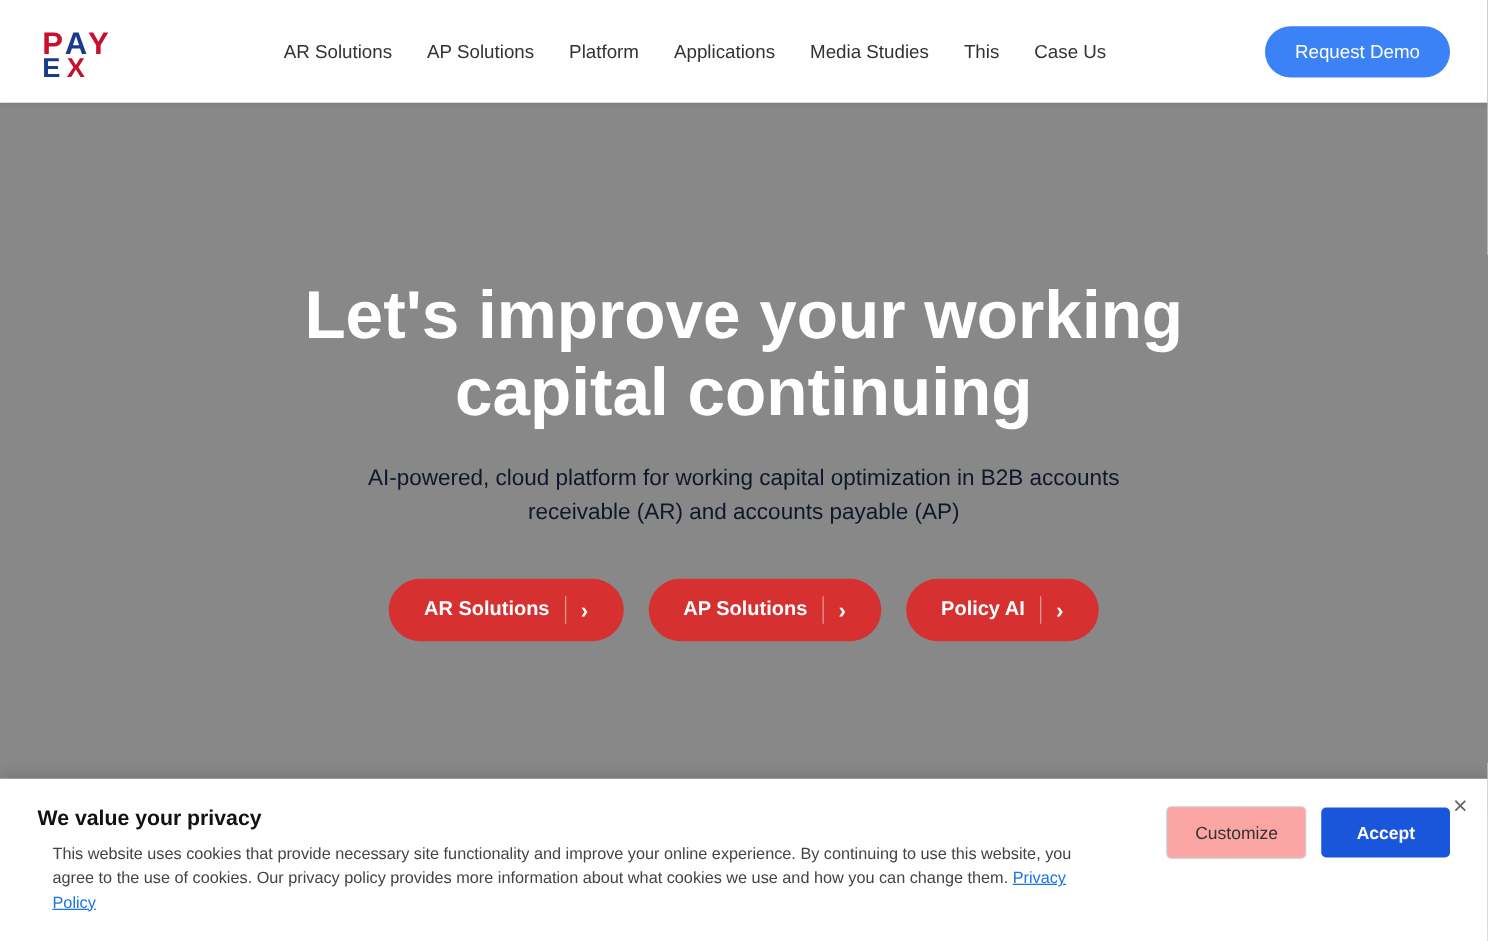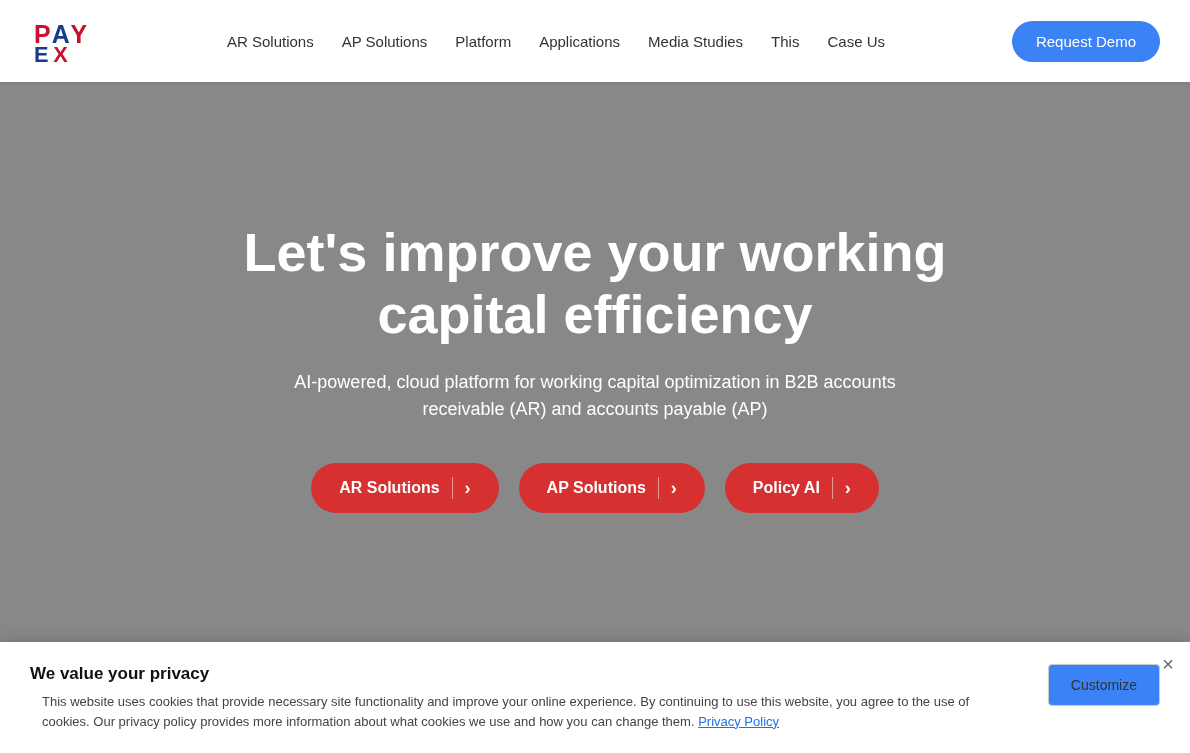--- a/index.html
+++ b/index.html
@@ -63,21 +63,21 @@
     }
     .hero h1 {
       color: #fff;
       font-size: 54px;
       font-weight: 700;
       line-height: 1.15;
       max-width: 720px;
       margin-bottom: 24px;
     }
     .hero p {
-      color: #ffffff;
+      color: #0f172a;
       font-size: 18px;
       max-width: 640px;
       margin-bottom: 40px;
       line-height: 1.5;
     }
     .hero-buttons {
       display: flex;
       gap: 20px;
       flex-wrap: wrap;
       justify-content: center;
@@ -139,21 +139,21 @@
       color: #1a73e8;
       text-decoration: underline;
     }
     .cookie-actions {
       display: flex;
       align-items: center;
       gap: 12px;
       flex-shrink: 0;
     }
     .customize-btn {
-      background: #3b82f6;
+      background: #fca5a5;
       color: #333;
       border: 1px solid #ccc;
       border-radius: 4px;
       padding: 12px 22px;
       font-size: 14px;
       font-weight: 500;
       cursor: pointer;
       white-space: nowrap;
     }
     .accept-btn {
@@ -200,21 +200,21 @@
     <a>Platform</a>
     <a>Applications</a>
     <a>Media Studies</a>
     <a>This</a>
     <a>Case Us</a>
   </nav>
   <button class="request-demo-btn">Request Demo</button>
 </header>
 
 <section class="hero">
-  <h1>Let's improve your working capital efficiency</h1>
+  <h1>Let's improve your working capital continuing</h1>
   <p>AI-powered, cloud platform for working capital optimization in B2B accounts receivable (AR) and accounts payable (AP)</p>
   <div class="hero-buttons">
     <button class="hero-btn">
       <span>AR Solutions</span>
       <span class="hero-btn-divider"></span>
       <span class="hero-btn-arrow">›</span>
     </button>
     <button class="hero-btn">
       <span>AP Solutions</span>
       <span class="hero-btn-divider"></span>
@@ -231,15 +231,16 @@
 <div class="cookie-banner">
   <div class="cookie-text">
     <h3>We value your privacy</h3>
     <p>
       <span>This website uses cookies that provide necessary site functionality and improve your online experience. By continuing to use this website, you agree to the use of cookies. Our privacy policy provides more information about what cookies we use and how you can change them.</span>
       <a>Privacy Policy</a>
     </p>
   </div>
   <div class="cookie-actions">
     <button class="customize-btn">Customize</button>
+    <button class="accept-btn">Accept</button>
   </div>
   <button class="cookie-close">×</button>
 </div>
 
 </body></html>

